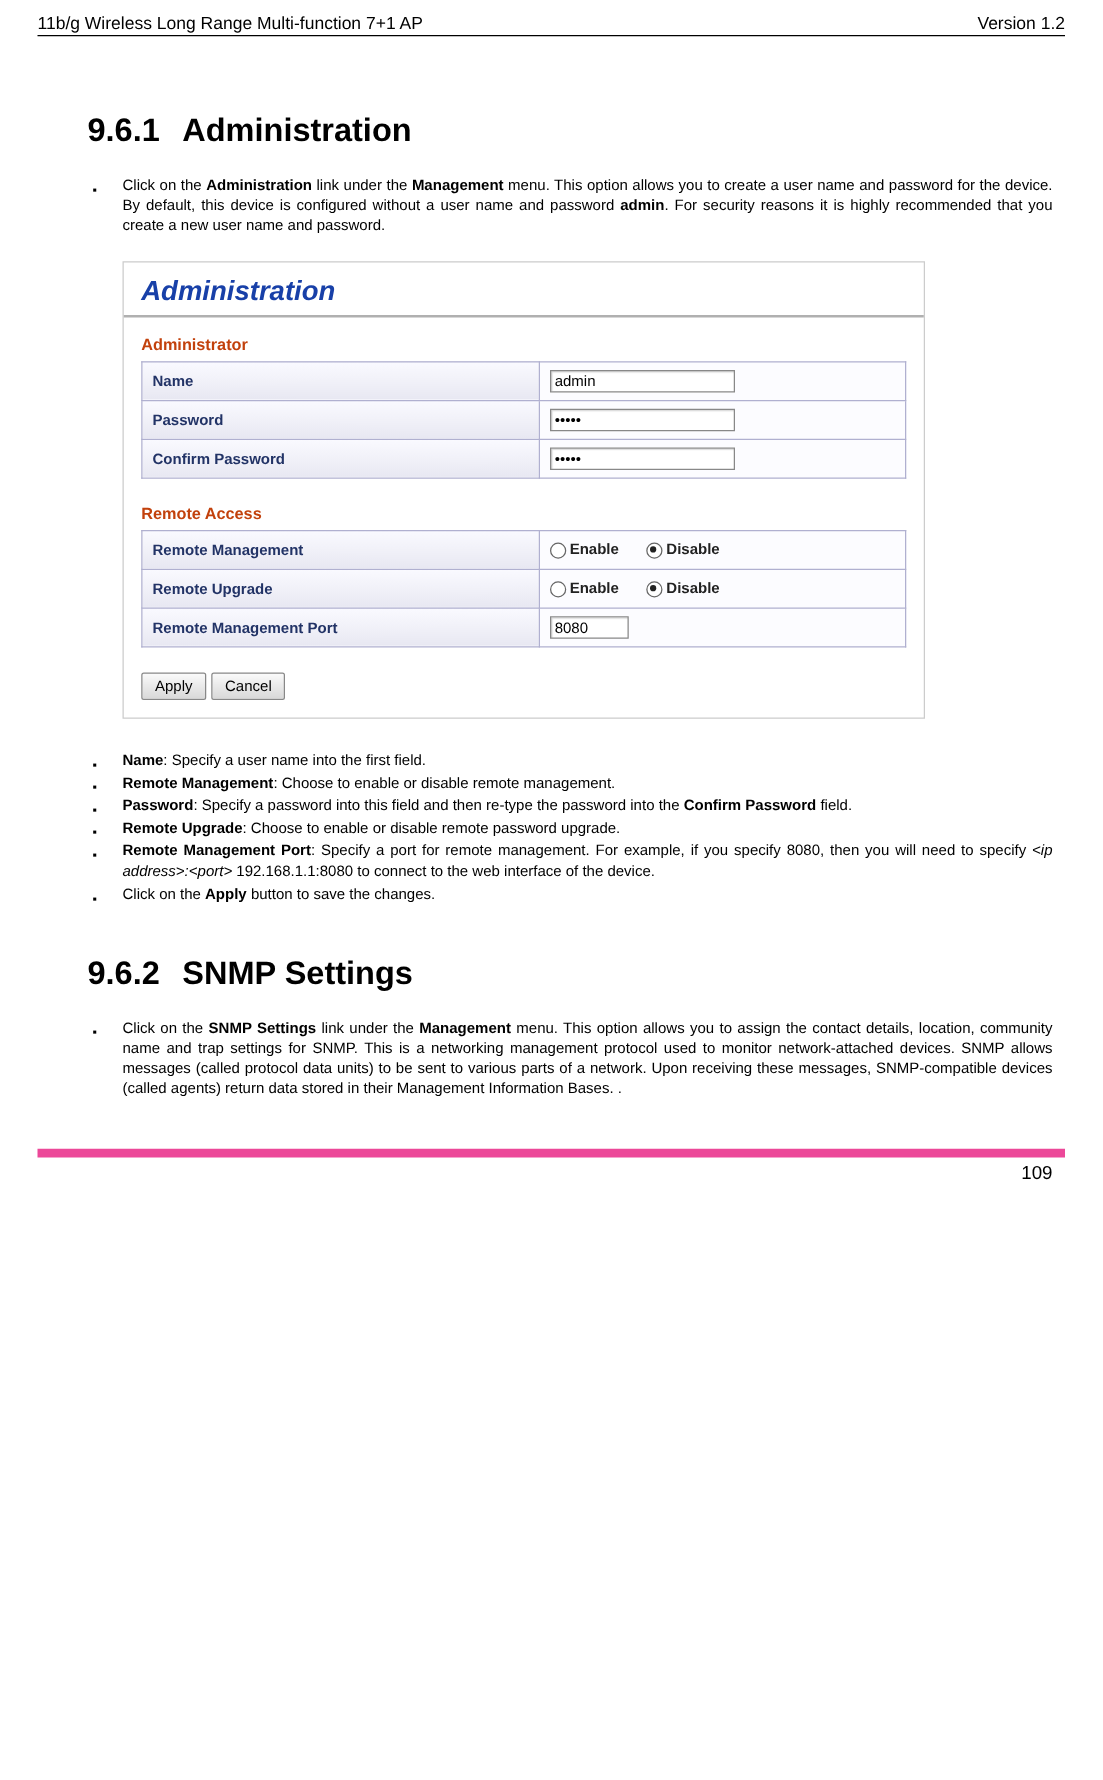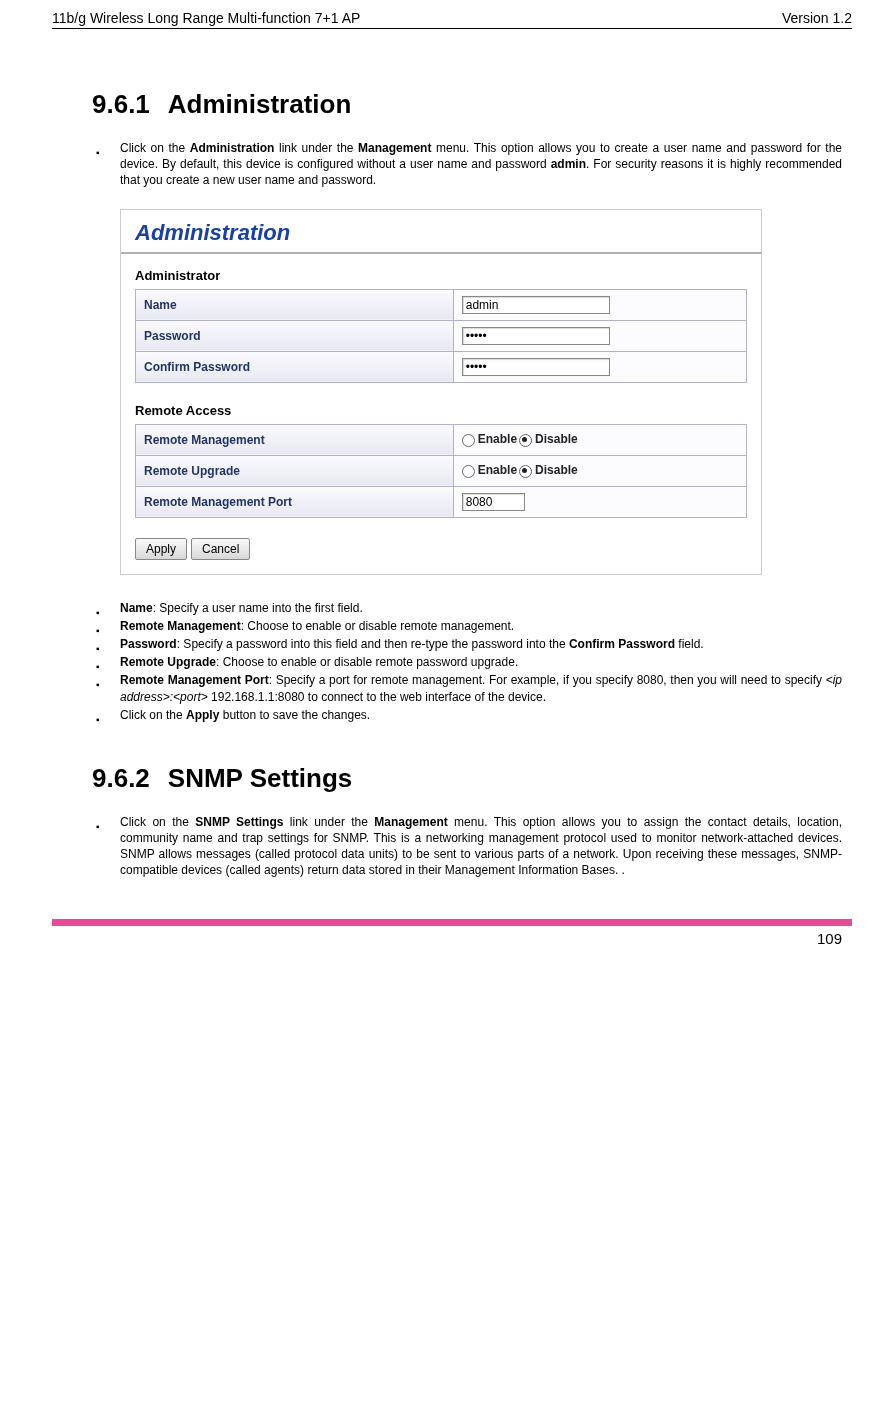--- a/index.html
+++ b/index.html
@@ -4,21 +4,20 @@
 <style>
   body {
     margin: 0;
     padding: 0;
     font-family: Arial, Helvetica, sans-serif;
     background: #fff;
     width: 882px;
   }
   .page {
     padding: 10px 30px 20px 30px;
-    margin-left: 22px;
   }
   .header-line {
     display: flex;
     justify-content: space-between;
     font-size: 14px;
     border-bottom: 1px solid #000;
     padding-bottom: 2px;
     margin-bottom: 60px;
   }
   .content {
@@ -67,21 +66,21 @@
     font-size: 22px;
     font-weight: bold;
     font-style: italic;
     padding: 10px 14px 6px 14px;
     border-bottom: 2px solid #b0b0b0;
   }
   .ss-body {
     padding: 14px;
   }
   .ss-subtitle {
-    color: #000000;
+    color: #c2410c;
     font-size: 13px;
     font-weight: bold;
     margin-bottom: 6px;
   }
   table.ss-table {
     width: 100%;
     border-collapse: collapse;
     border: 1px solid #a0a0c0;
     margin-bottom: 20px;
   }
@@ -106,21 +105,21 @@
     font-size: 12px;
     border: 1px solid #888;
     background: #fff;
     padding: 1px 3px;
     box-shadow: inset 1px 1px 1px rgba(0,0,0,0.15);
   }
   .ss-input.wide { width: 140px; }
   .ss-input.short { width: 55px; }
   .radio-group {
     display: flex;
-    gap: 2px;
+    gap: 22px;
     align-items: center;
     font-size: 12px;
     font-weight: bold;
     color: #222;
   }
   .radio-dot {
     display:inline-block;
     width:11px;
     height:11px;
     border:1px solid #666;

